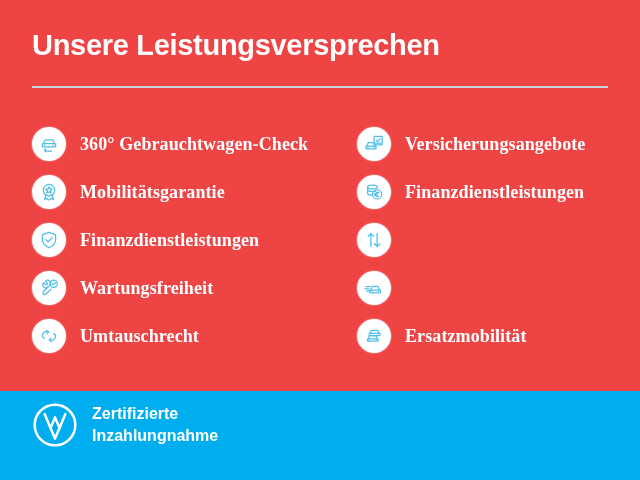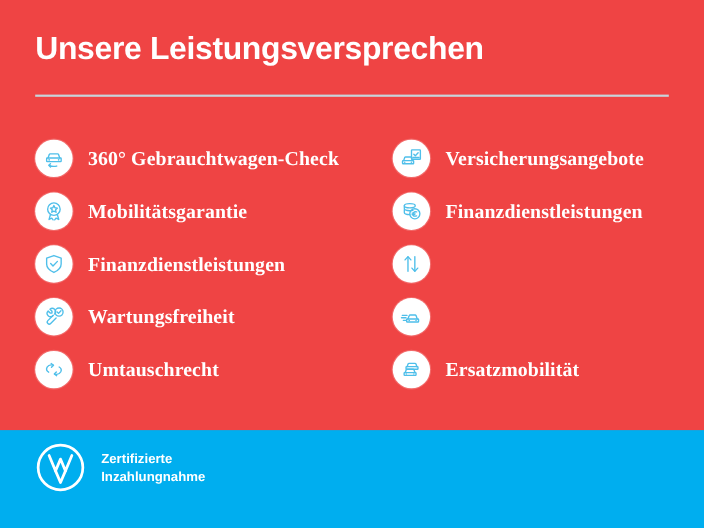--- a/index.html
+++ b/index.html
@@ -102,21 +102,21 @@
     align-items:center;
   }
   .vw-logo {
     width:46px;
     height:46px;
     min-width:46px;
   }
   .vw-logo svg { width:46px; height:46px; display:block; }
   .footer-text {
     margin-left:14px;
-    font-size:12px;
+    font-size:16px;
     font-weight:bold;
     color:#FFFFFF;
     line-height:1.35;
   }
   .footer-text div { white-space:nowrap; }
 </style>
 </head>
 <body>
 
 <div class="page">

